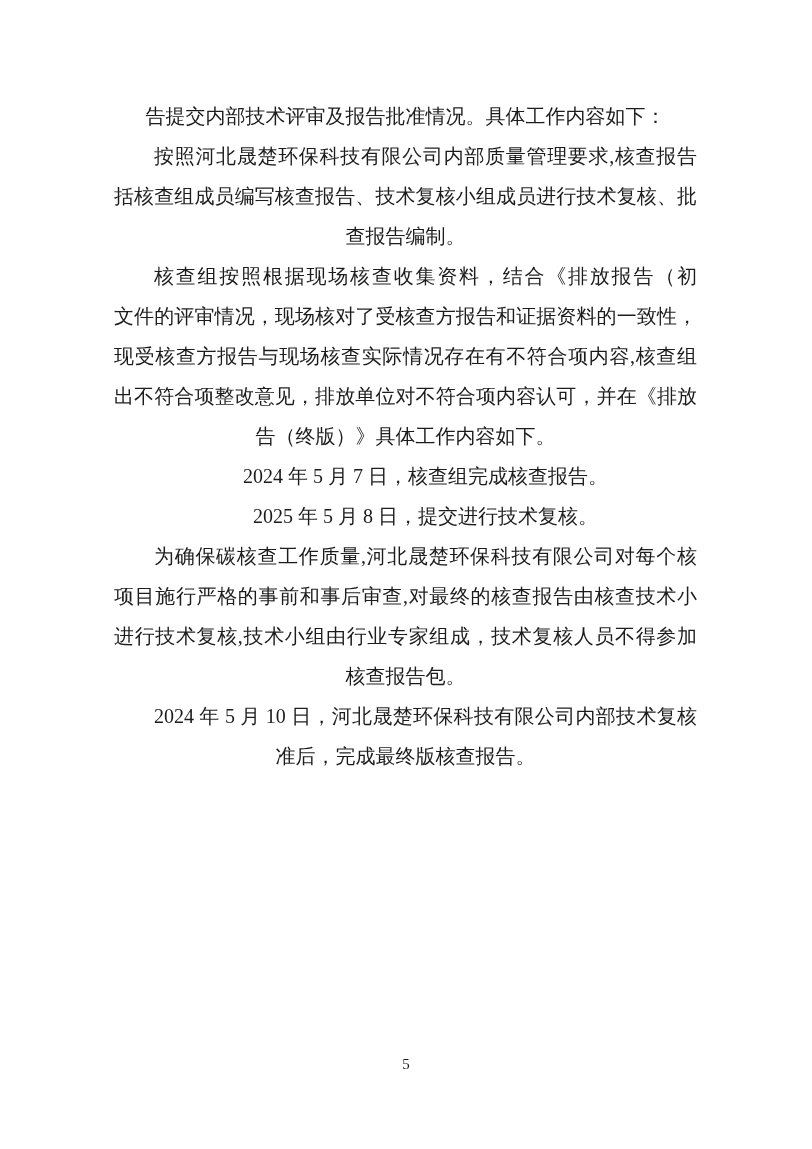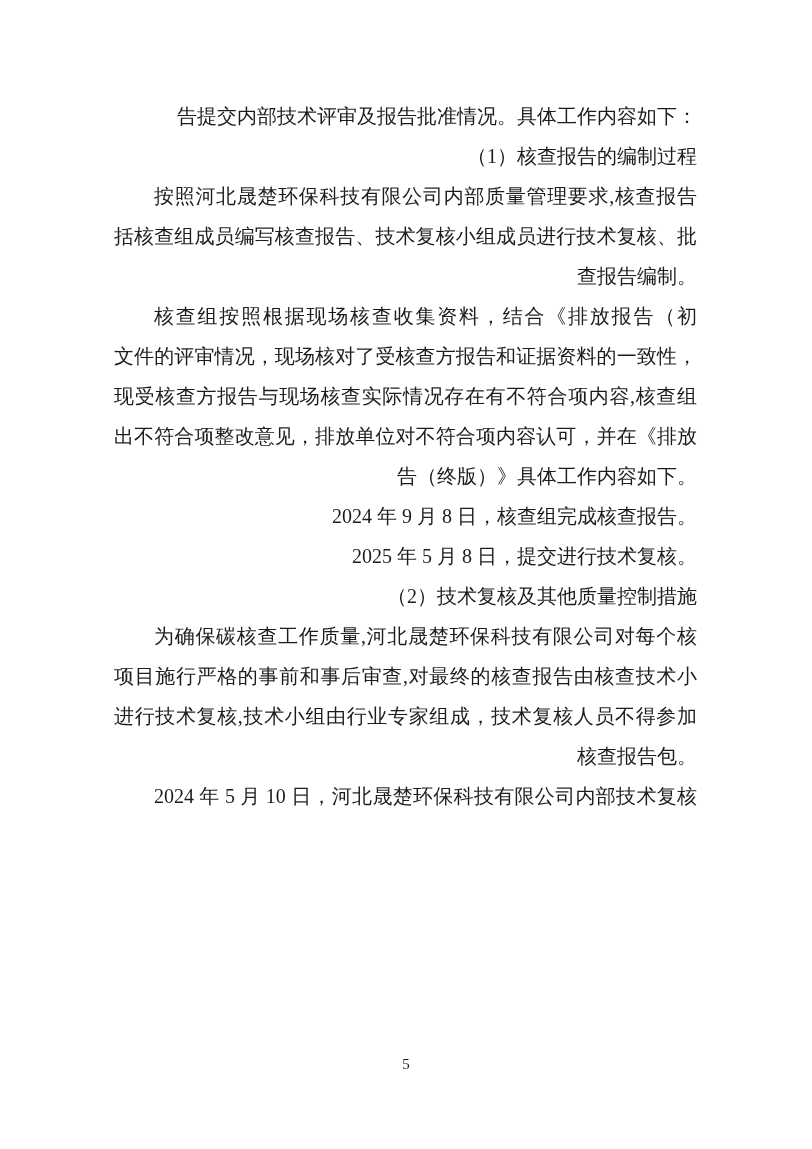--- a/index.html
+++ b/index.html
@@ -24,21 +24,21 @@
     position: absolute;
     left: 114px;
     top: 96px;
     width: 583px;
   }
   .doc-line {
     font-size: 20px;
     line-height: 40px;
     height: 40px;
     white-space: nowrap;
-    text-align: right;
+    text-align: center;
     letter-spacing: 0;
   }
   .doc-line.fill {
     white-space: normal;
     text-align: justify;
     text-align-last: justify;
     text-justify: inter-ideograph;
     overflow: hidden;
   }
   .doc-line.ind1 { padding-left: 12px; }
@@ -54,32 +54,31 @@
     line-height: 24px;
     color: #1c1c1c;
   }
 </style>
 </head>
 <body>
 
 <div class="doc-page">
   <div class="text-block">
     <div class="doc-line">告提交内部技术评审及报告批准情况。具体工作内容如下：</div>
-    <div class="doc-line ind1">（1）核查报告的编制过程</div>
     <div class="doc-line ind2 fill">按照河北晟楚环保科技有限公司内部质量管理要求,核查报告包</div>
     <div class="doc-line fill">括核查组成员编写核查报告、技术复核小组成员进行技术复核、批准</div>
     <div class="doc-line">查报告编制。</div>
     <div class="doc-line ind2 fill">核查组按照根据现场核查收集资料，结合《排放报告（初版）》</div>
     <div class="doc-line fill">文件的评审情况，现场核对了受核查方报告和证据资料的一致性，发</div>
     <div class="doc-line fill">现受核查方报告与现场核查实际情况存在有不符合项内容,核查组提</div>
     <div class="doc-line fill">出不符合项整改意见，排放单位对不符合项内容认可，并在《排放报</div>
     <div class="doc-line">告（终版）》具体工作内容如下。</div>
-    <div class="doc-line ind2">2024 年 9 月 8 日，核查组完成核查报告。</div>
+    <div class="doc-line ind2">2024 年 5 月 7 日，核查组完成核查报告。</div>
     <div class="doc-line ind2">2025 年 5 月 8 日，提交进行技术复核。</div>
-    <div class="doc-line ind1">（2）技术复核及其他质量控制措施</div>
     <div class="doc-line ind2 fill">为确保碳核查工作质量,河北晟楚环保科技有限公司对每个核查</div>
     <div class="doc-line fill">项目施行严格的事前和事后审查,对最终的核查报告由核查技术小组</div>
     <div class="doc-line fill">进行技术复核,技术小组由行业专家组成，技术复核人员不得参加核</div>
     <div class="doc-line">核查报告包。</div>
     <div class="doc-line ind2 fill">2024 年 5 月 10 日，河北晟楚环保科技有限公司内部技术复核批</div>
+    <div class="doc-line">准后，完成最终版核查报告。</div>
   </div>
   <div class="page-footer">5</div>
 </div>
 
 </body></html>

